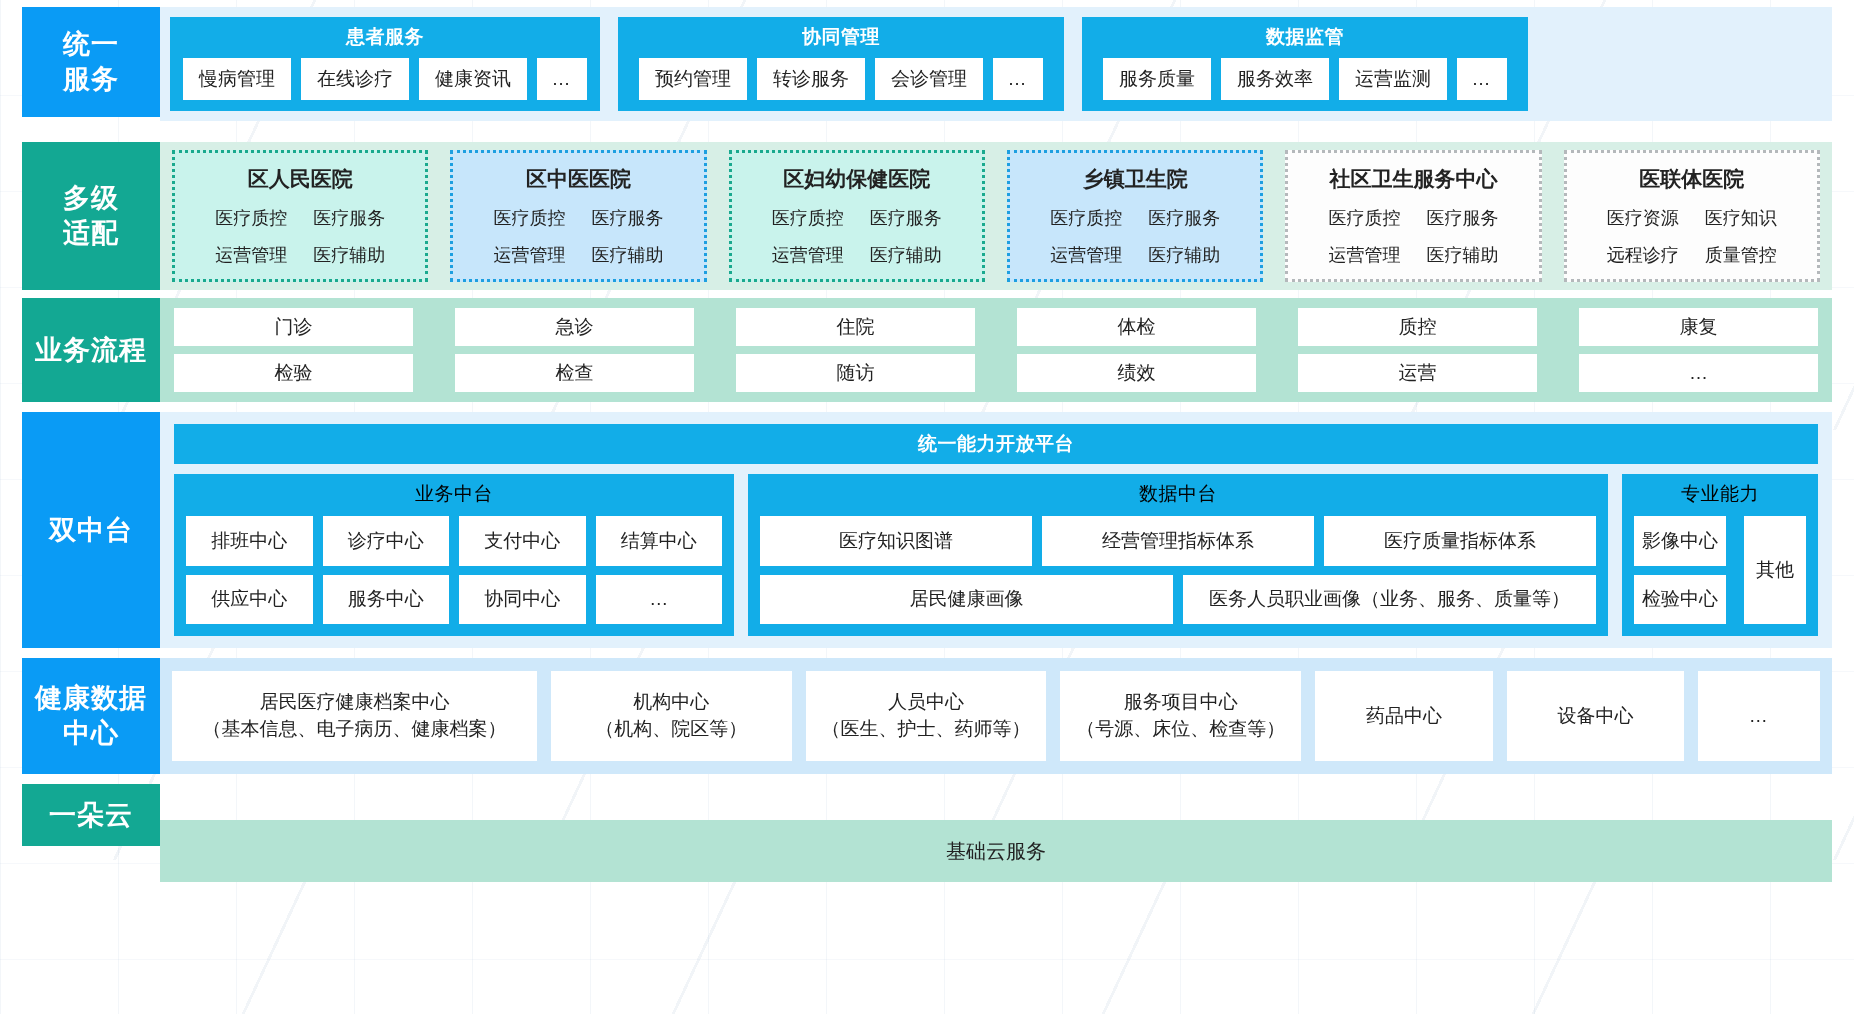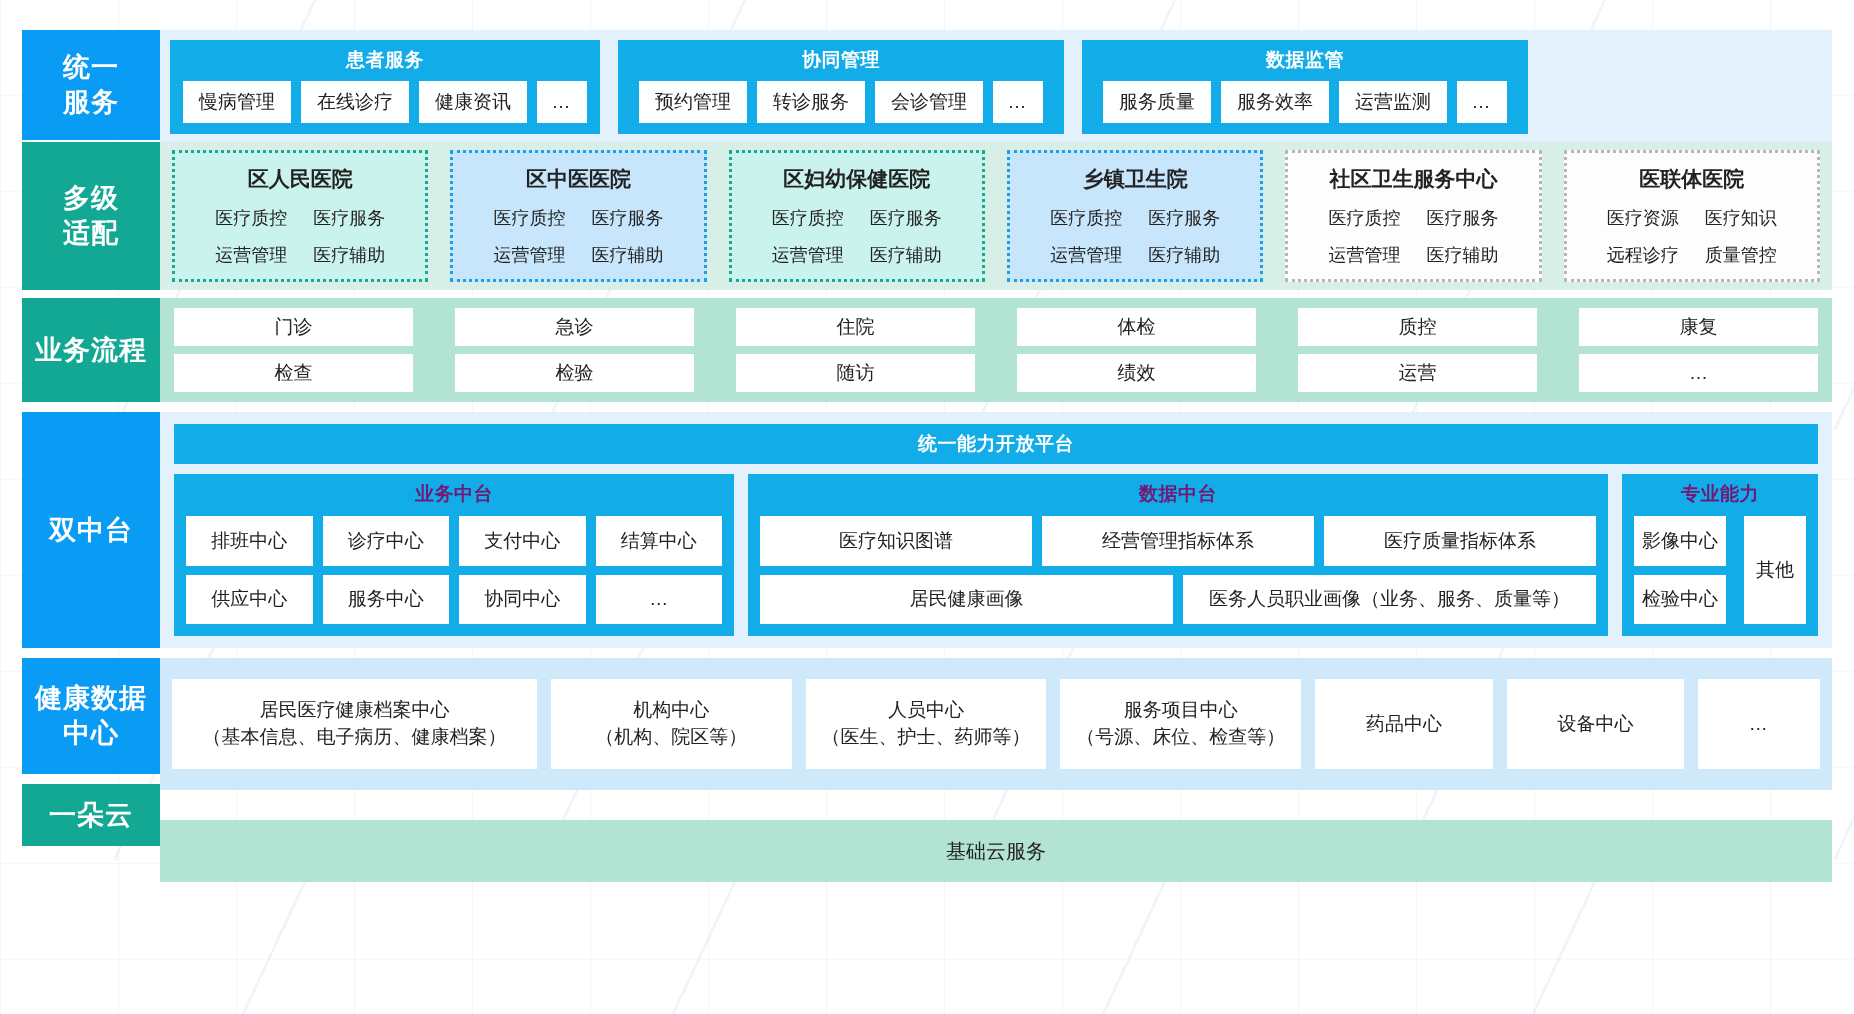--- a/index.html
+++ b/index.html
@@ -28,21 +28,21 @@
     width:138px;flex:none;
     display:flex;align-items:center;justify-content:center;
     color:#fff;font-weight:bold;font-size:27px;line-height:1.28;
     text-align:center;letter-spacing:1px;
   }
   .label.blue{background:#0a9bf5;}
   .label.teal{background:#13a893;}
   .body{flex:1;display:flex;align-items:center;position:relative;}
 
   
-  #row-unified{top:30px;width:1810px;height:110px;}
+  #row-unified{top:7px;width:1810px;height:110px;}
   #row-unified .body{background:#e2f1fc;padding:2px 10px;gap:18px;height:110px;}
   .group-blue{
     background:#12ade8;display:flex;flex-direction:column;align-items:center;
     padding:6px 12px 10px;height:94px;box-sizing:border-box;justify-content:center;
   }
   .group-title{color:#fff;font-weight:bold;font-size:19px;margin-bottom:8px;letter-spacing:.5px;}
   .chips{display:flex;gap:10px;}
   .chip{
     background:#fff;color:#222;font-size:19px;
     display:flex;align-items:center;justify-content:center;
@@ -88,38 +88,38 @@
   }
   .open-bar{
     width:100%;background:#12ade8;color:#fff;font-size:19px;font-weight:bold;
     height:40px;display:flex;align-items:center;justify-content:center;letter-spacing:.5px;
   }
   .platform-row{display:flex;gap:14px;width:100%;flex:1;}
   .panel{
     background:#12ade8;display:flex;flex-direction:column;align-items:center;
     padding:7px 12px 12px;box-sizing:border-box;gap:9px;
   }
-  .panel-title{color:#701a75;font-weight:bold;font-size:19px;letter-spacing:.5px;}
+  .panel-title{color:#000000;font-weight:normal;font-size:19px;letter-spacing:.5px;}
   .panel-grid{display:flex;flex-direction:column;gap:9px;width:100%;flex:1;}
   .panel-line{display:flex;gap:10px;width:100%;flex:1;}
   .cell{
     background:#fff;color:#222;font-size:19px;
     display:flex;align-items:center;justify-content:center;
     flex:1;white-space:nowrap;padding:0 8px;
   }
   #panel-business{width:560px;}
   #panel-data{flex:1;}
   #panel-special{width:196px;}
   .special-body{display:flex;gap:18px;width:100%;flex:1;}
   .special-left{display:flex;flex-direction:column;gap:9px;flex:1;}
   .special-right{display:flex;width:62px;}
 
   
   #row-health{top:658px;width:1810px;height:116px;}
-  #row-health .body{background:#cfe8fa;padding:8px 12px;gap:14px;height:116px;}
+  #row-health .body{background:#cfe8fa;padding:0 12px;gap:14px;height:116px;}
   .hcell{
     background:#fff;color:#222;font-size:19px;line-height:1.42;text-align:center;
     height:90px;display:flex;align-items:center;justify-content:center;
     flex-direction:column;padding:0 8px;box-sizing:border-box;
   }
   .hcell.w-wide{flex:2.05;}
   .hcell.w-mid{flex:1.32;}
   .hcell.w-nar{flex:.95;}
   .hcell.w-dots{flex:.62;letter-spacing:2px;}
 
@@ -247,22 +247,22 @@
     <div class="body" id="flow-body">
         <div class="flow-line">
           <div class="flow-cell">门诊</div>
           <div class="flow-cell">急诊</div>
           <div class="flow-cell">住院</div>
           <div class="flow-cell">体检</div>
           <div class="flow-cell">质控</div>
           <div class="flow-cell">康复</div>
         </div>
         <div class="flow-line">
+          <div class="flow-cell">检验</div>
           <div class="flow-cell">检查</div>
-          <div class="flow-cell">检验</div>
           <div class="flow-cell">随访</div>
           <div class="flow-cell">绩效</div>
           <div class="flow-cell">运营</div>
           <div class="flow-cell">…</div>
         </div>
       </div>
   </div>
 
   <div class="row" id="row-platform">
     <div class="label blue">双中台</div>

